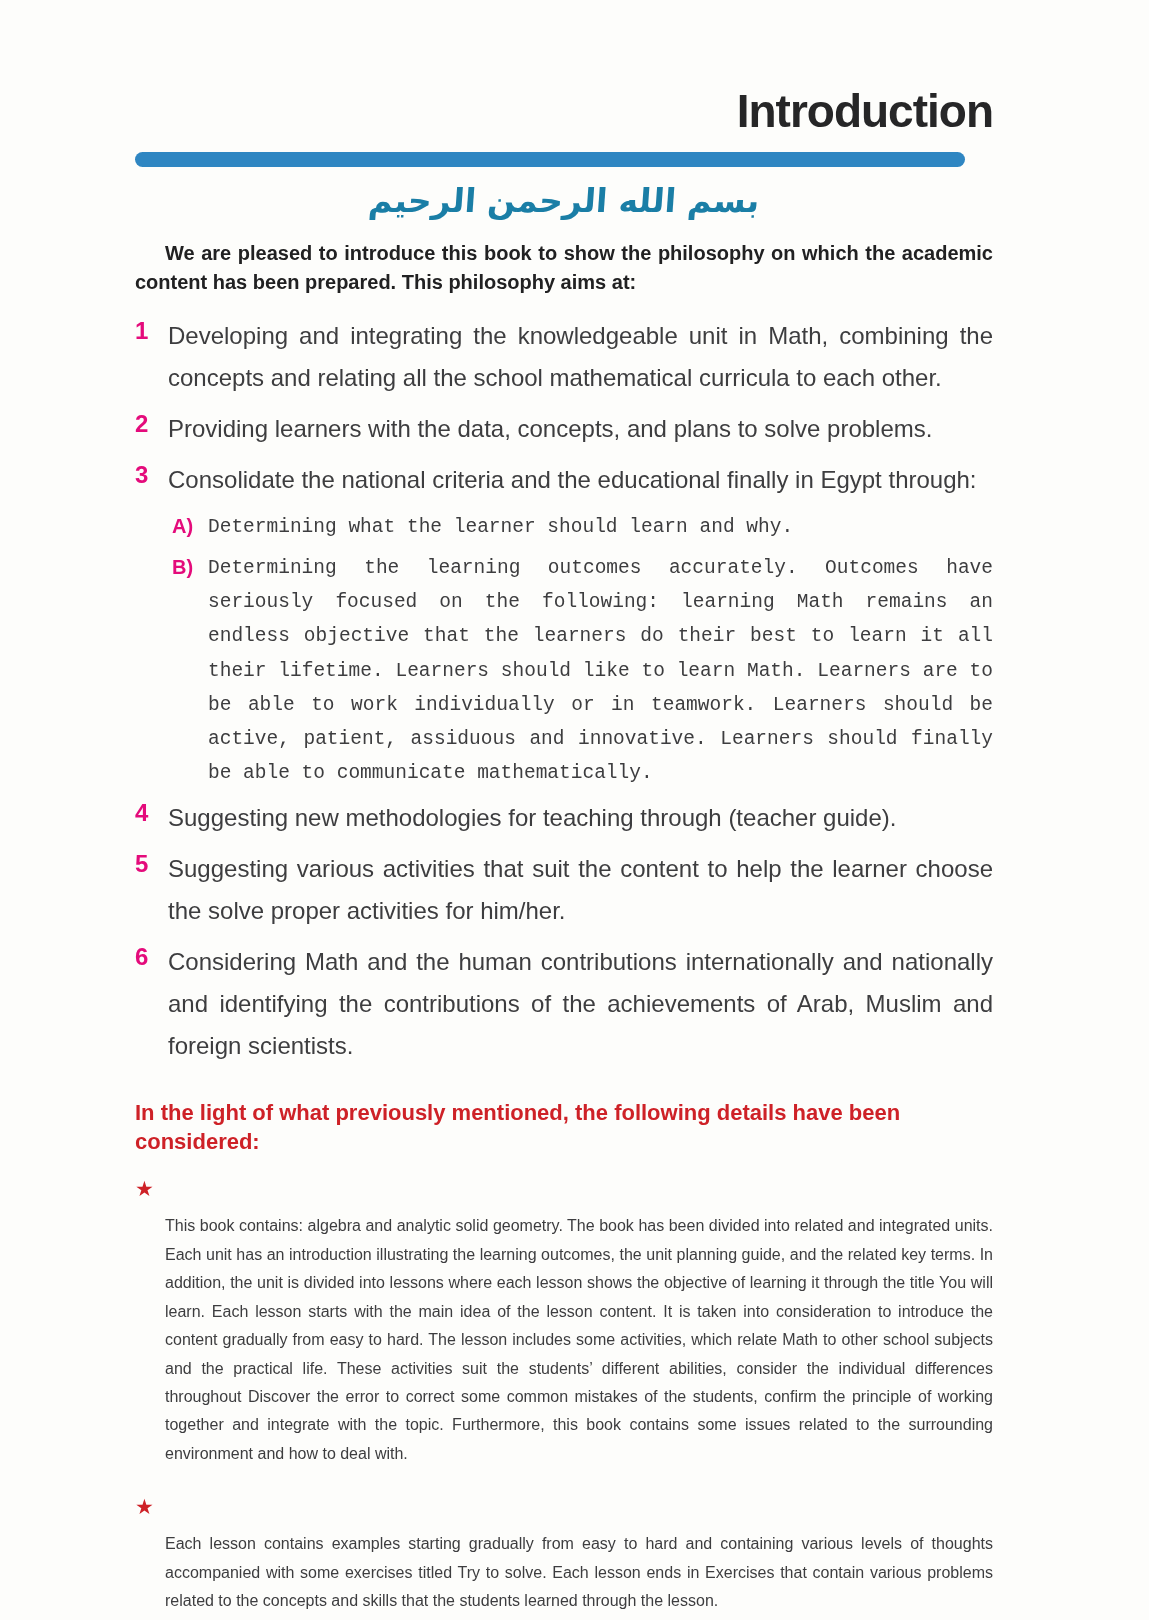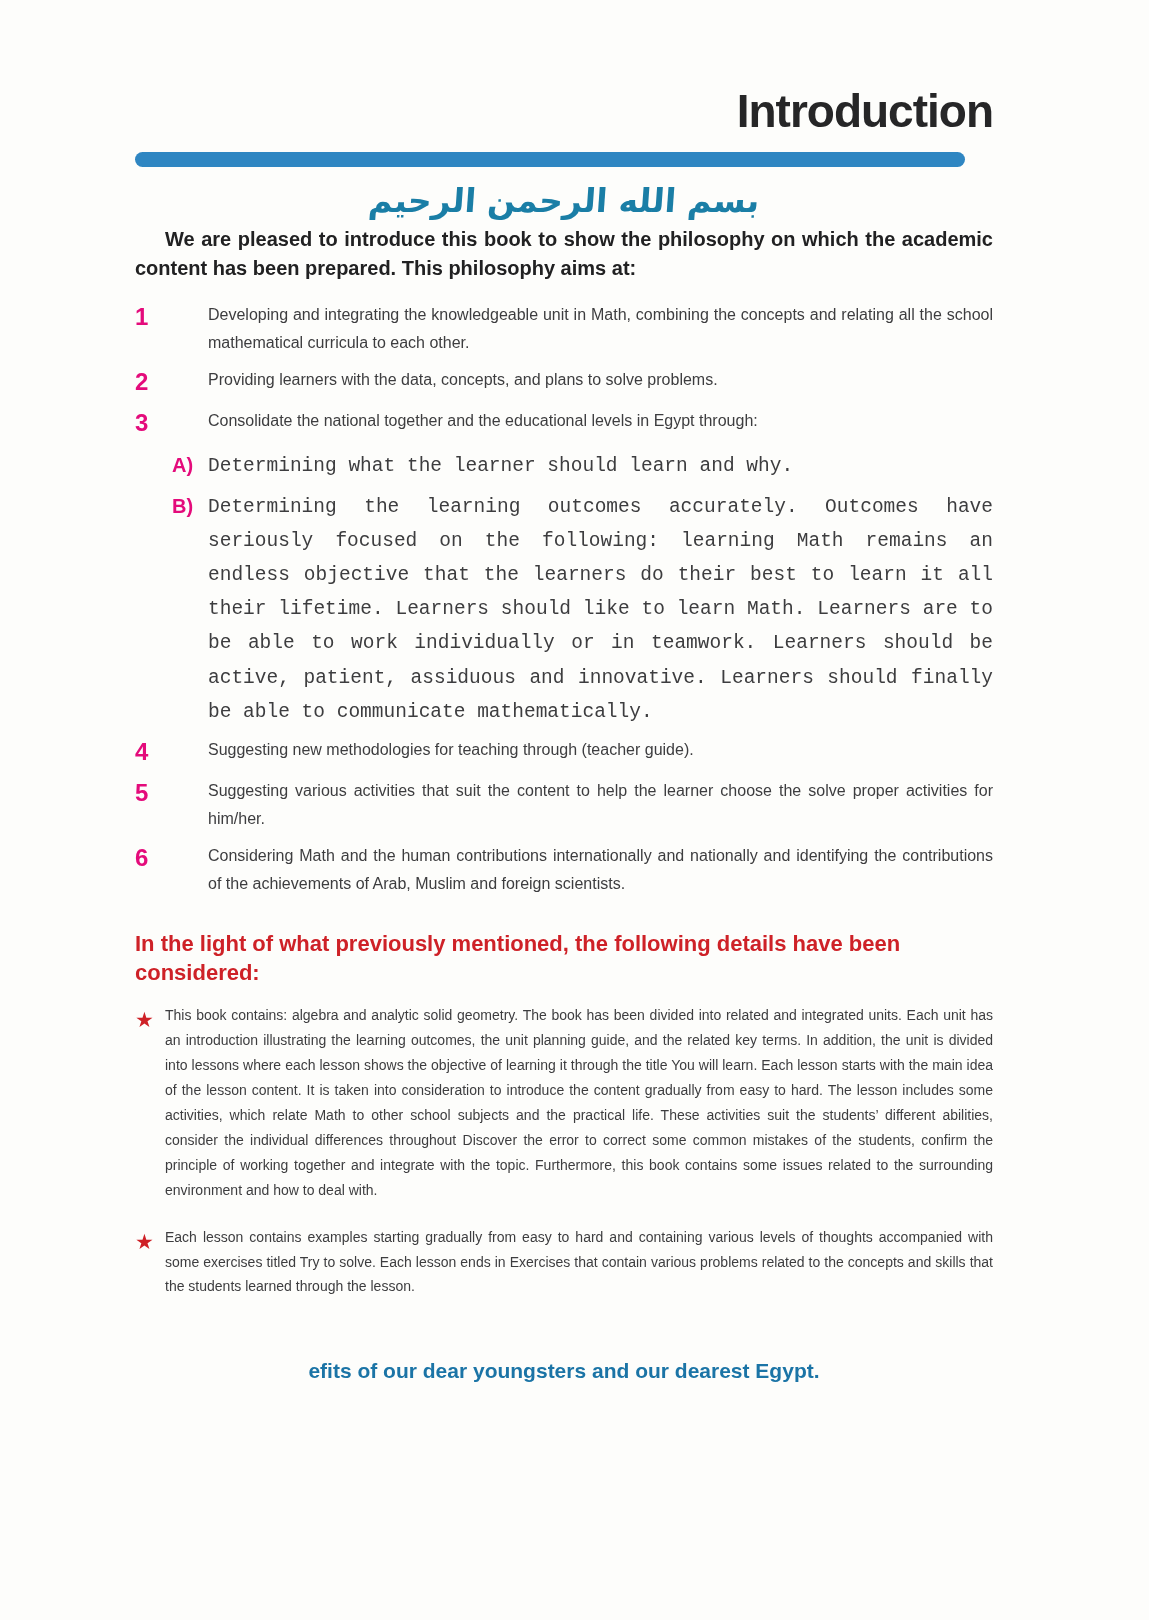--- a/index.html
+++ b/index.html
@@ -40,21 +40,21 @@
     text-align: center;
     direction: rtl;
     font-size: 33px;
     font-weight: bold;
     color: #1a7ea6;
     font-family: "DejaVu Sans", sans-serif;
     transform: skewX(-4deg);
   }
   
   .intro {
-    margin-top: 5px;
+    margin-top: 19px;
     font-size: 20px;
     font-weight: bold;
     color: #212122;
     line-height: 1.45;
     text-align: justify;
     text-indent: 30px;
   }
   
   .nlist { margin-top: 18px; }
   .nitem {
@@ -64,24 +64,23 @@
   }
   .nitem .num {
     flex: 0 0 33px;
     font-size: 24px;
     font-weight: bold;
     color: #e40b7b;
     line-height: 1.35;
   }
   .nitem .txt {
     flex: 1;
-    font-size: 16px;
+    font-size: 24px;
     line-height: 1.75;
     text-align: justify;
-    margin-left: 40px;
   }
   .sublist { margin: 4px 0 4px 37px; }
   .subitem {
     display: flex;
     align-items: flex-start;
     margin-bottom: 7px;
   }
   .subitem .slabel {
     flex: 0 0 36px;
     font-size: 20px;
@@ -112,23 +111,24 @@
     margin-bottom: 22px;
   }
   .sitem .star {
     flex: 0 0 30px;
     color: #ce2127;
     font-size: 21px;
     line-height: 1.6;
   }
   .sitem .txt {
     flex: 1;
-    font-size: 14px;
+    font-size: 16px;
     line-height: 1.78;
     text-align: justify;
+    margin-top: 40px;
   }
   
   .closing {
     margin-top: 58px;
     text-align: center;
     font-size: 21px;
     font-weight: bold;
     color: #1b74a6;
     line-height: 1.35;
   }
@@ -153,21 +153,21 @@
       <span class="txt">Developing and integrating the knowledgeable unit in Math, combining the concepts and relating all the school mathematical curricula to each other.</span>
     </div>
 
     <div class="nitem">
       <span class="num">2</span>
       <span class="txt">Providing learners with the data, concepts, and plans to solve problems.</span>
     </div>
 
     <div class="nitem">
       <span class="num">3</span>
-      <span class="txt">Consolidate the national together and the educational levels in Egypt through:</span>
+      <span class="txt">Consolidate the national criteria and the educational finally in Egypt through:</span>
     </div>
 
     <div class="sublist">
       <div class="subitem">
         <span class="slabel">A)</span>
         <span class="txt">Determining what the learner should learn and why.</span>
       </div>
       <div class="subitem">
         <span class="slabel">B)</span>
         <span class="txt">Determining the learning outcomes accurately. Outcomes have seriously focused on the following: learning Math remains an endless objective that the learners do their best to learn it all their lifetime. Learners should like to learn Math. Learners are to be able to work individually or in teamwork. Learners should be active, patient, assiduous and innovative. Learners should finally be able to communicate mathematically.</span>

